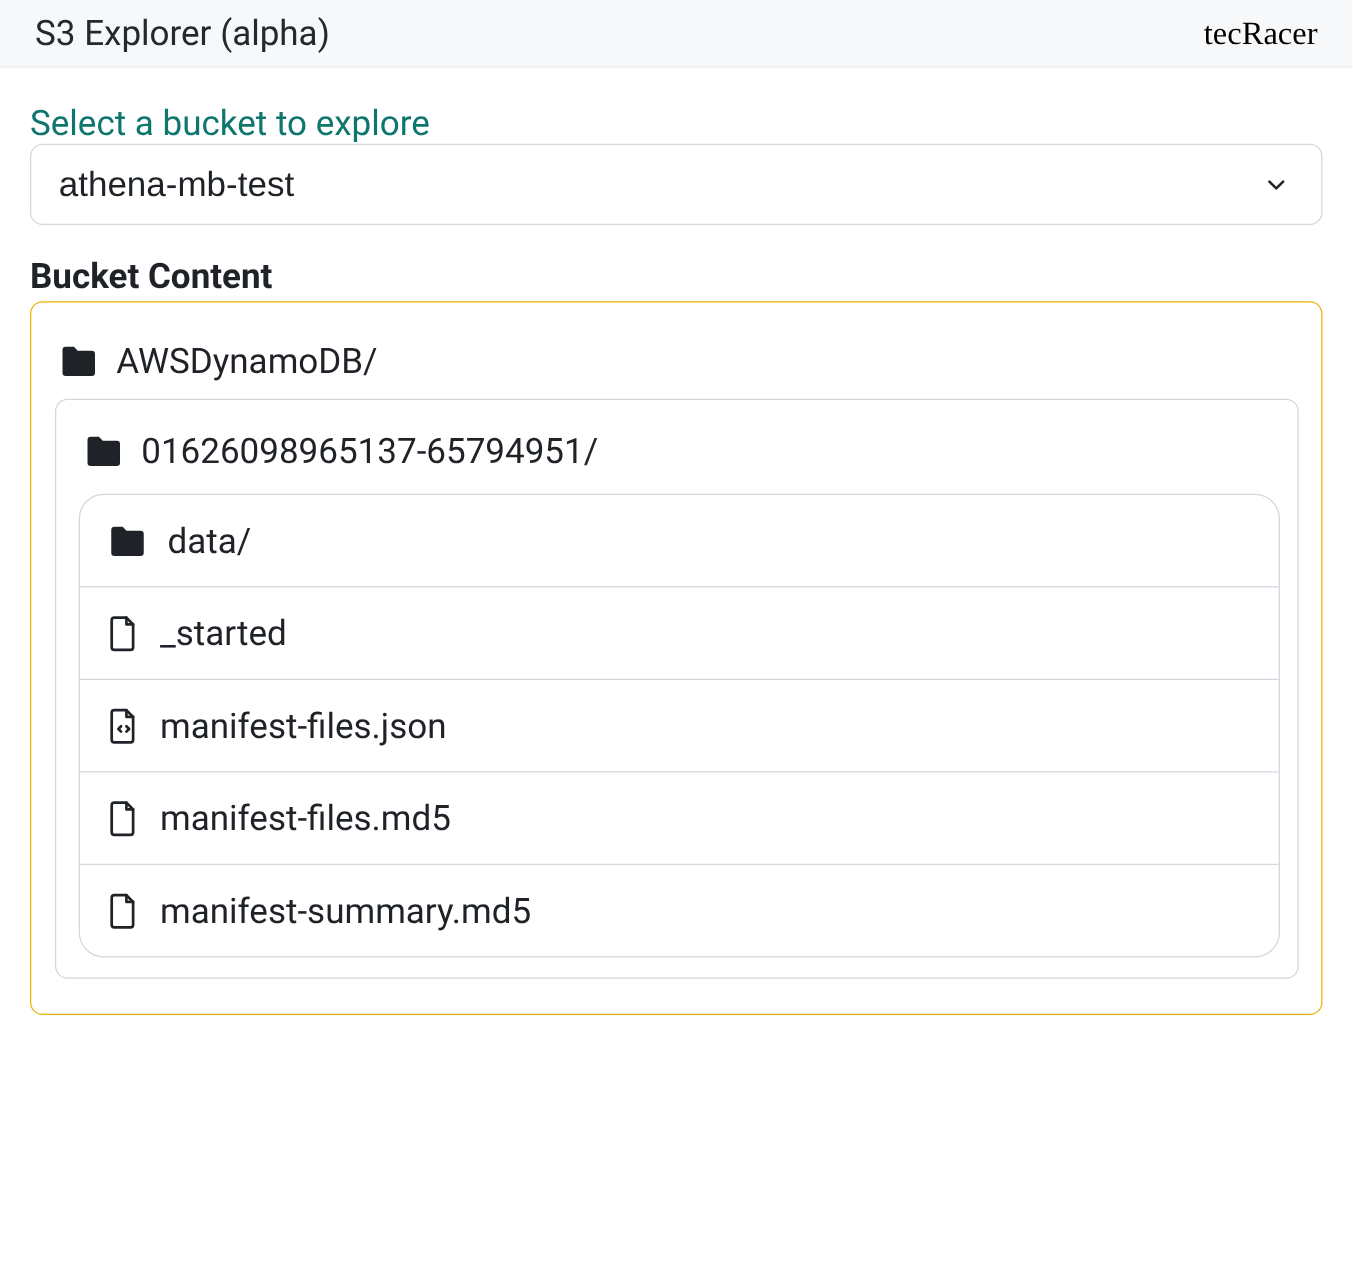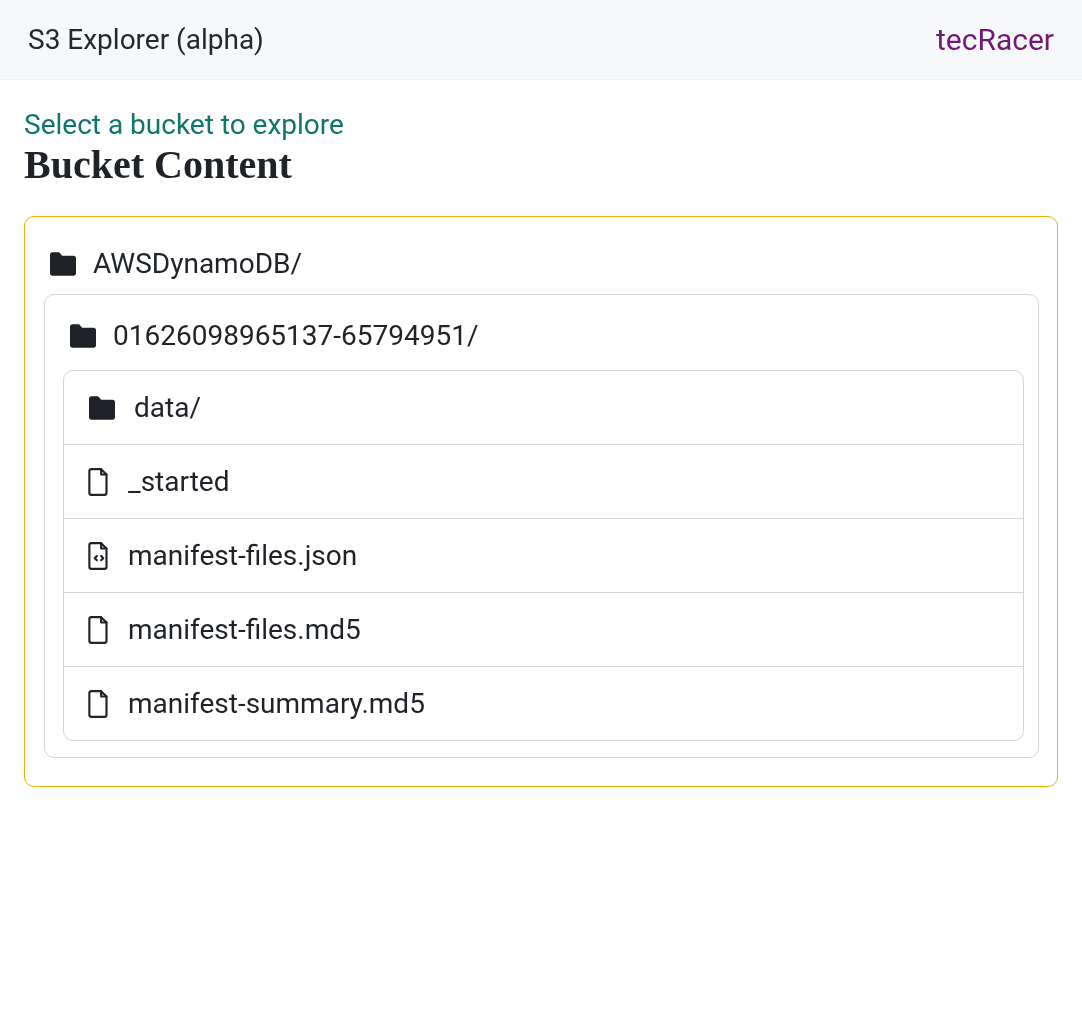--- a/index.html
+++ b/index.html
@@ -7,32 +7,33 @@
     font-family: -apple-system, BlinkMacSystemFont, "Segoe UI", Roboto, Helvetica, Arial, sans-serif;
     background: #ffffff;
     color: #1f2328;
     width: 1082px;
   }
   .header {
     display: flex;
     justify-content: space-between;
     align-items: center;
     background: #f7f8fa;
-    padding: 22px 28px;
+    padding: 10px 28px;
     border-bottom: 1px solid #eef0f2;
   }
   .header-title {
     font-size: 28px;
     font-weight: 400;
     color: #24292f;
   }
   .header-brand {
-    font-size: 30px;
+    font-size: 26px;
     font-weight: 400;
-    color: #701a75;
+    color: #000000;
+    font-family: Liberation Serif, serif;
   }
   .container {
     padding: 28px 24px 0 24px;
   }
   .select-label {
     font-size: 28px;
     font-weight: 400;
     color: #0f766e;
   }
   .select-wrap {
@@ -53,25 +54,24 @@
   }
   .select-chevron {
     position: absolute;
     right: 26px;
     top: 50%;
     transform: translateY(-50%);
     pointer-events: none;
     display: flex;
   }
   .section-title {
-    font-size: 40px;
+    font-size: 28px;
     font-weight: 700;
     color: #1f2328;
-    margin-bottom: 28px;
-    font-family: Liberation Serif, serif;
+    margin-bottom: 4px;
   }
   .content-box {
     border: 1px solid #eab308;
     border-radius: 10px;
     padding: 22px 18px 28px 18px;
   }
   .node-header {
     display: flex;
     align-items: center;
     gap: 14px;
@@ -88,21 +88,21 @@
     flex-shrink: 0;
   }
   .child-box {
     border: 1px solid #d0d7de;
     border-radius: 10px;
     margin-left: 1px;
     padding: 14px 14px 16px 18px;
   }
   .file-list {
     border: 1px solid #d0d7de;
-    border-radius: 10px;
+    border-radius: 20px;
     overflow: hidden;
     margin-left: 0;
   }
   .file-row {
     display: flex;
     align-items: center;
     gap: 16px;
     padding: 20px 22px;
     border-top: 1px solid #d0d7de;
     font-size: 28px;
@@ -126,20 +126,30 @@
 
 <div class="header">
   <span class="header-title">S3 Explorer (alpha)</span>
   <span class="header-brand">tecRacer</span>
 </div>
 
 <div class="container">
 
   <div class="select-label">Select a bucket to explore</div>
 
+  <div class="select-wrap">
+    <select class="bucket-select">
+      <option>athena-mb-test</option>
+    </select>
+    <span class="select-chevron">
+      <svg width="22" height="22" viewBox="0 0 24 24" fill="none" stroke="#1f2328" stroke-width="2.2" stroke-linecap="round" stroke-linejoin="round">
+          <polyline points="6 9 12 15 18 9"></polyline>
+        </svg>
+    </span>
+  </div>
 
   <div class="section-title">Bucket Content</div>
 
   <div class="content-box">
 
     <div class="node-header">
       <span class="folder-icon">
         <svg viewBox="0 0 24 20" width="32" height="26" fill="#1f2328">
             <path d="M2 3a2 2 0 0 1 2-2h5l2.4 2.6H20a2 2 0 0 1 2 2V17a2 2 0 0 1-2 2H4a2 2 0 0 1-2-2V3z"></path>
           </svg>

